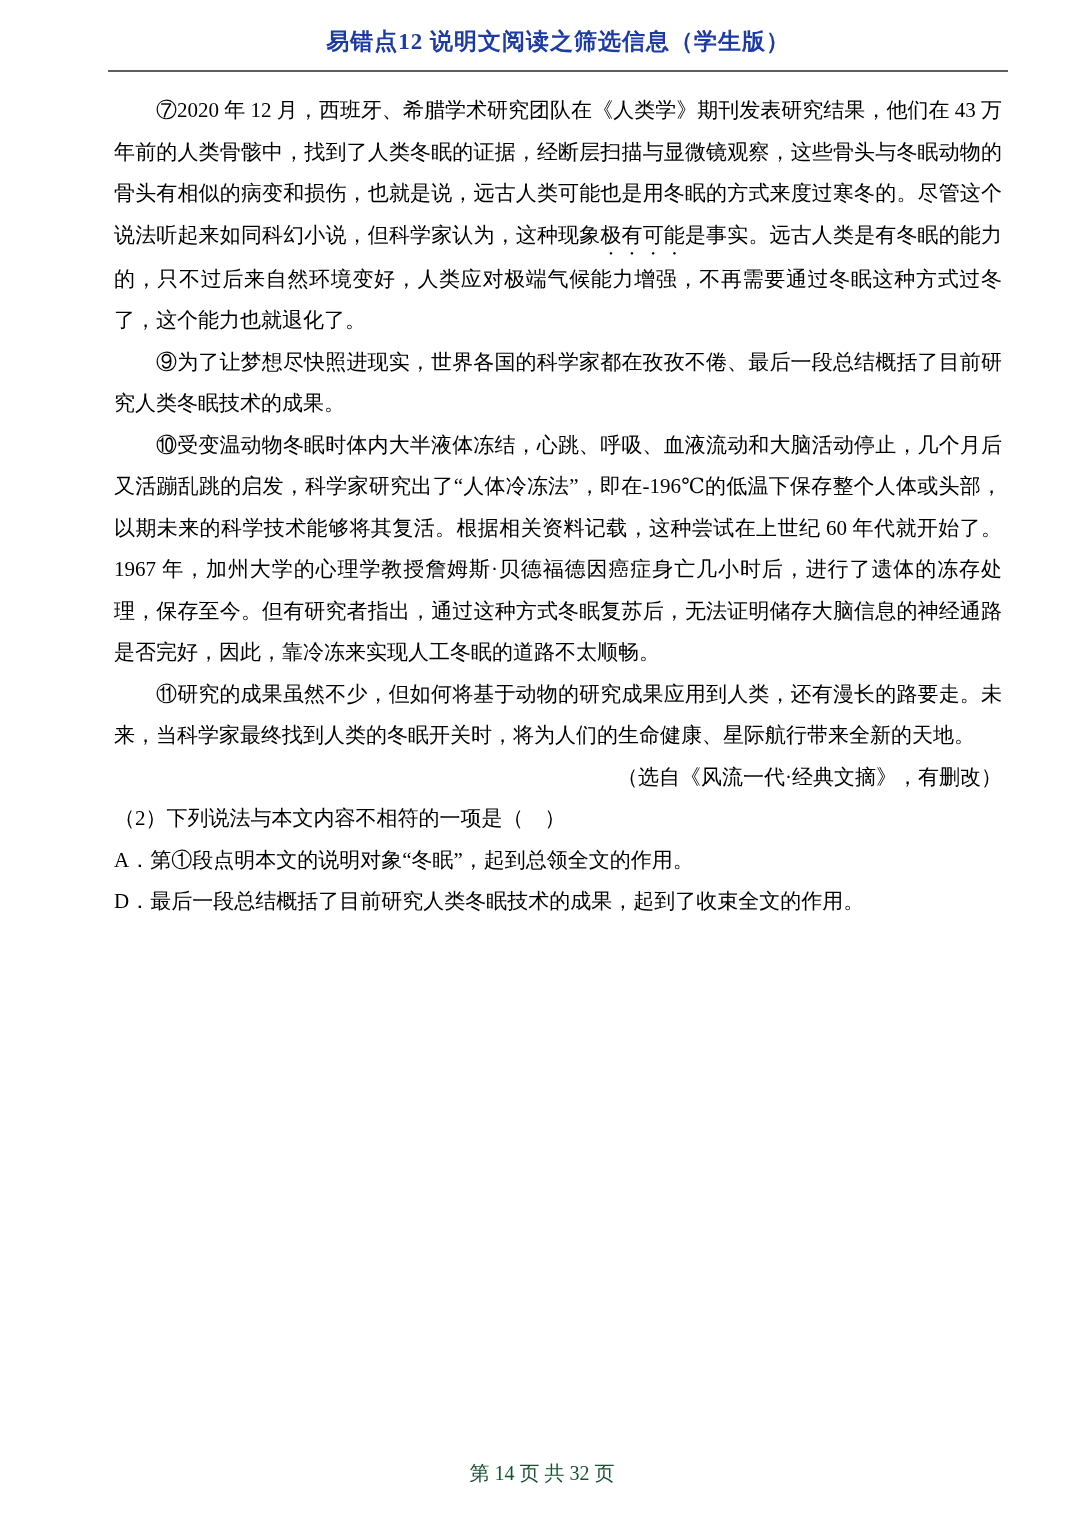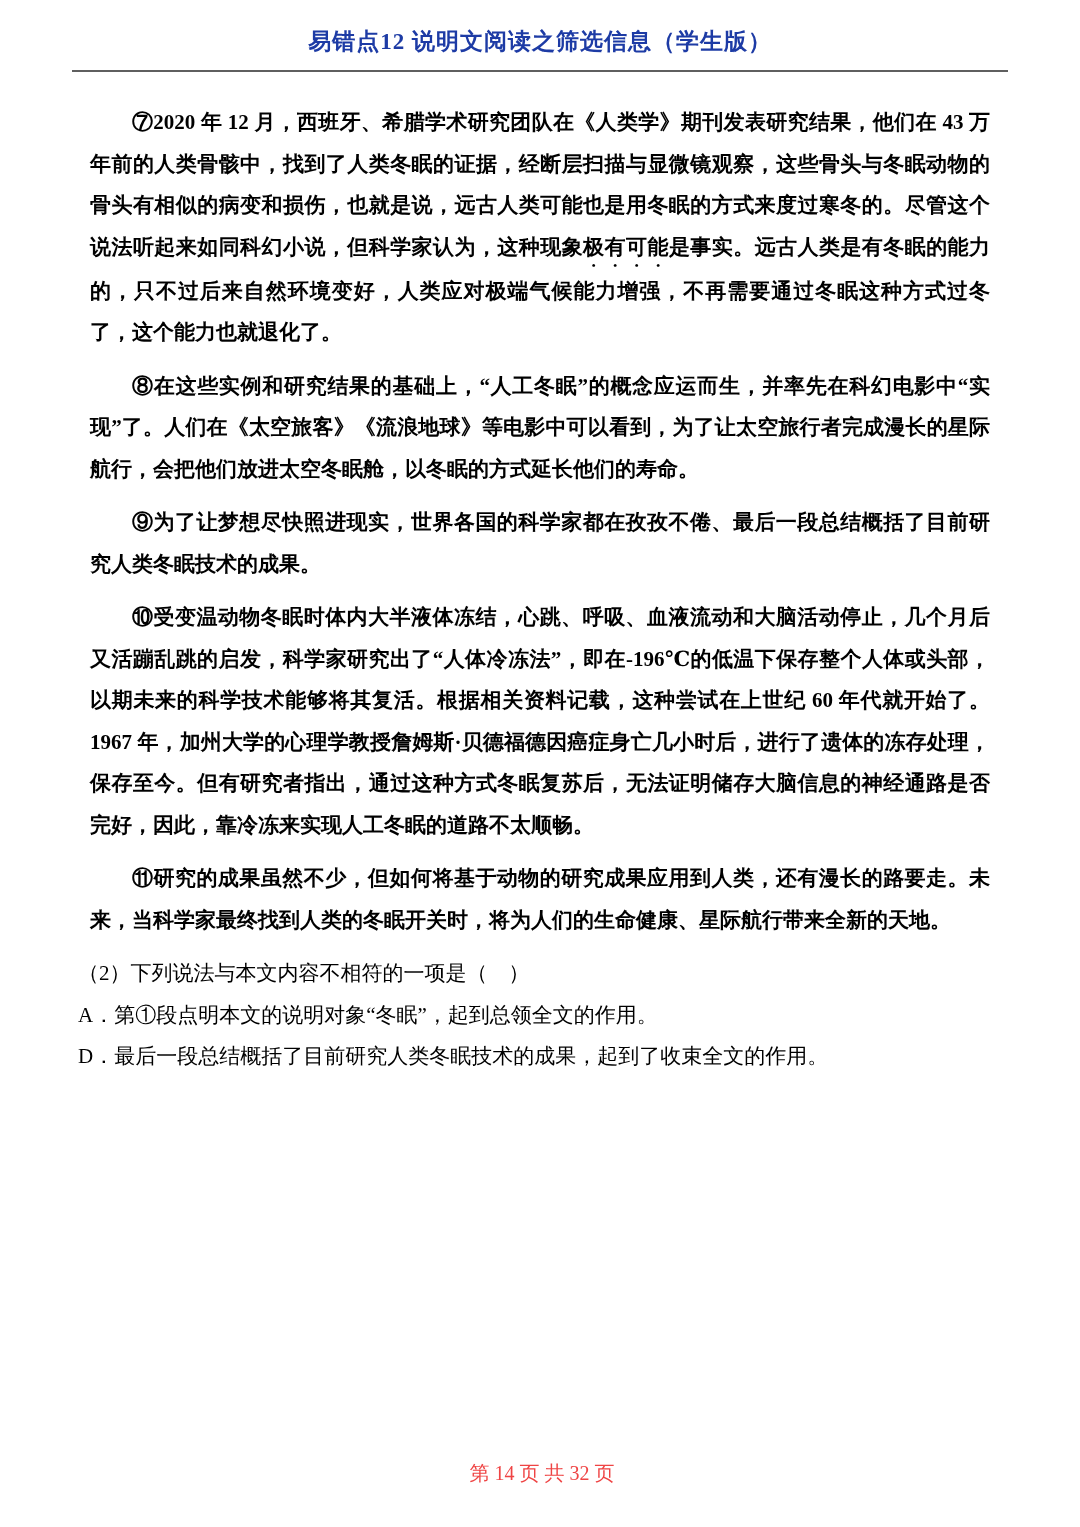--- a/index.html
+++ b/index.html
@@ -6,20 +6,21 @@
   html, body { margin: 0; padding: 0; background: #ffffff; }
   .page {
     width: 1080px;
     height: 1527px;
     margin: 0 auto;
     background: #ffffff;
     position: relative;
     color: #000000;
     font-family: "Liberation Serif", "DejaVu Serif", serif;
     overflow: hidden;
+    padding-left: 36px;
   }
   .header { padding: 26px 72px 0 72px; }
   .title {
     margin: 0;
     text-align: center;
     font-size: 23px;
     font-weight: 700;
     color: #1d3ba5;
     letter-spacing: 1px;
   }
@@ -27,56 +28,56 @@
     margin-top: 13px;
     height: 0;
     border-top: 2px solid #5f5f5f;
   }
   .content {
     padding: 18px 78px 0 78px;
     font-size: 21px;
     line-height: 41.5px;
     text-align: justify;
   }
-  .para { margin: 12px; text-indent: 2em; font-weight: bold; }
+  .para { margin: 0; text-indent: 2em; }
   .emph {
     -webkit-text-emphasis: filled dot;
     -webkit-text-emphasis-position: under right;
     text-emphasis: filled dot;
     text-emphasis-position: under right;
   }
   .source { margin: 0; text-indent: 0; text-align: right; }
   .question, .option { margin: 0; text-indent: 0; }
   .footer {
     position: absolute;
     left: 4px;
     right: 0;
     bottom: 40px;
     text-align: center;
     font-size: 20px;
-    color: #ef4444;
+    color: #14532d;
   }
 </style>
 </head>
 <body>
 
 <div class="page">
   <div class="header">
     <h1 class="title">易错点12 说明文阅读之筛选信息（学生版）</h1>
     <div class="divider"></div>
   </div>
 
   <div class="content">
     <p class="para"><span>⑦2020 年 12 月，西班牙、希腊学术研究团队在《人类学》期刊发表研究结果，他们在 43 万年前的人类骨骸中，找到了人类冬眠的证据，经断层扫描与显微镜观察，这些骨头与冬眠动物的骨头有相似的病变和损伤，也就是说，远古人类可能也是用冬眠的方式来度过寒冬的。尽管这个说法听起来如同科幻小说，但科学家认为，这种现象</span><span class="emph">极有可能</span><span>是事实。远古人类是有冬眠的能力的，只不过后来自然环境变好，人类应对极端气候能力增强，不再需要通过冬眠这种方式过冬了，这个能力也就退化了。</span></p>
 
-    <p class="para">⑧在这些实例和研究结果的基础上，“人工冬眠”的概念应运而生，并率先在科幻电影中“实现”了。人们在《太空旅客》《流浪地球》等电影中可以看到，为了让太空旅行者完成漫长的星际航行，会把他们放进太空冬眠舱，以冬眠的方式延长他们的寿命。</p>
     <p class="para">⑨为了让梦想尽快照进现实，世界各国的科学家都在孜孜不倦、最后一段总结概括了目前研究人类冬眠技术的成果。</p>
     <p class="para">⑩受变温动物冬眠时体内大半液体冻结，心跳、呼吸、血液流动和大脑活动停止，几个月后又活蹦乱跳的启发，科学家研究出了“人体冷冻法”，即在-196℃的低温下保存整个人体或头部，以期未来的科学技术能够将其复活。根据相关资料记载，这种尝试在上世纪 60 年代就开始了。1967 年，加州大学的心理学教授詹姆斯·贝德福德因癌症身亡几小时后，进行了遗体的冻存处理，保存至今。但有研究者指出，通过这种方式冬眠复苏后，无法证明储存大脑信息的神经通路是否完好，因此，靠冷冻来实现人工冬眠的道路不太顺畅。</p>
     <p class="para">⑪研究的成果虽然不少，但如何将基于动物的研究成果应用到人类，还有漫长的路要走。未来，当科学家最终找到人类的冬眠开关时，将为人们的生命健康、星际航行带来全新的天地。</p>
 
+    <p class="source">（选自《风流一代·经典文摘》，有删改）</p>
 
     <p class="question">（2）下列说法与本文内容不相符的一项是（　）</p>
 
     <p class="option">A．第①段点明本文的说明对象“冬眠”，起到总领全文的作用。</p>
     <p class="option">D．最后一段总结概括了目前研究人类冬眠技术的成果，起到了收束全文的作用。</p>
   </div>
 
   <div class="footer">
     <span>第 14 页 共 32 页</span>
   </div>

